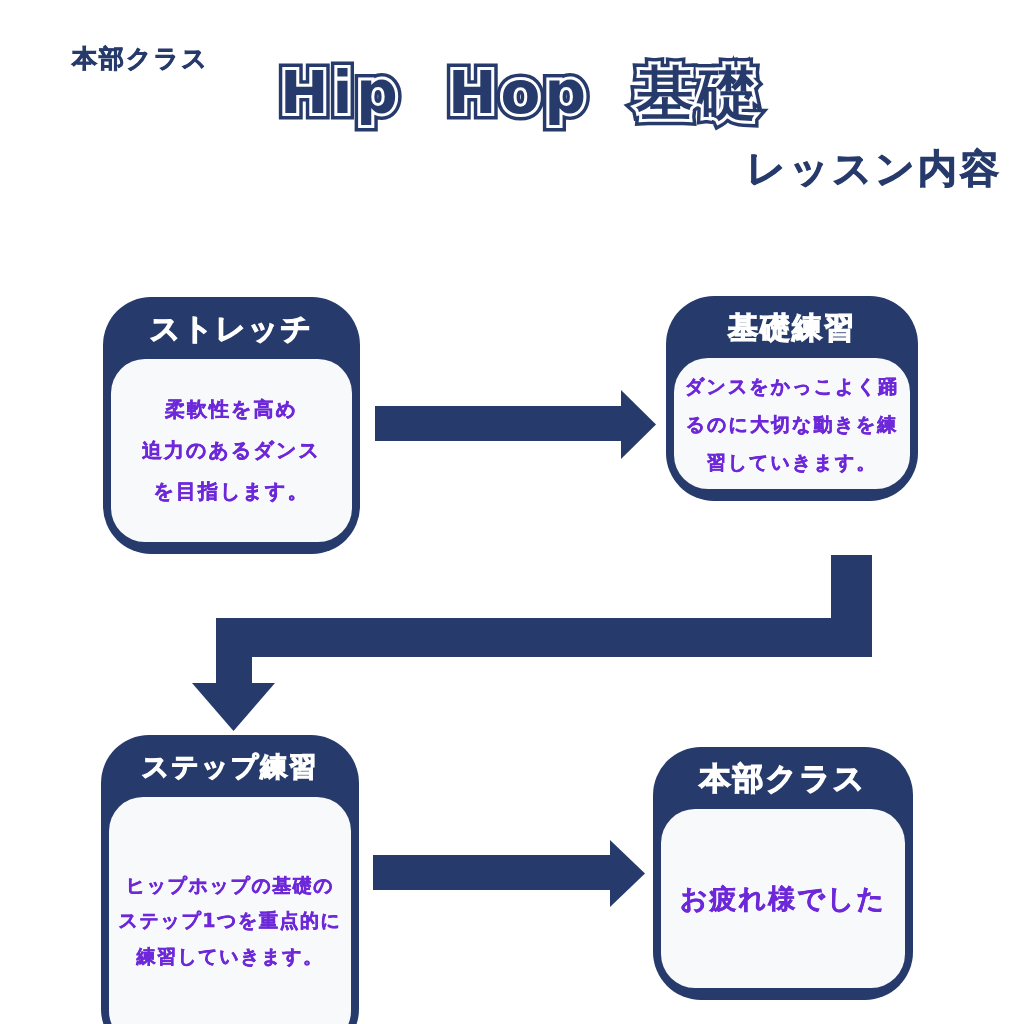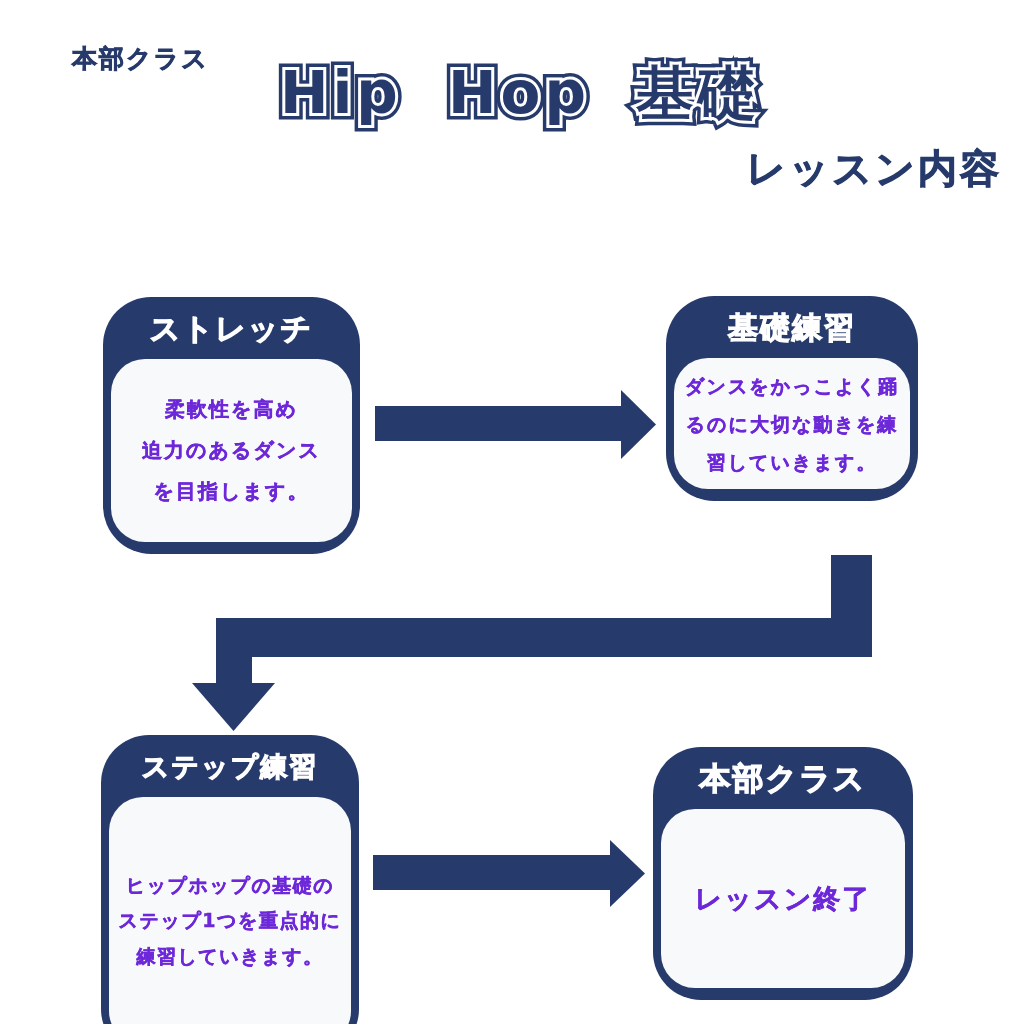--- a/index.html
+++ b/index.html
@@ -114,21 +114,21 @@
     <div class="step-body">
       <span class="line">ヒップホップの基礎の</span>
       <span class="line">ステップ1つを重点的に</span>
       <span class="line">練習していきます。</span>
     </div>
   </div>
 
   <div class="step-box" id="box-end">
     <div class="step-title">本部クラス</div>
     <div class="step-body">
-      <span class="line">レッスン終了</span>
+      <span class="line">お疲れ様でした</span>
     </div>
   </div>
 
   <div class="arrow" id="arrow-1">
     <div class="seg shaft"></div>
     <div class="seg head"></div>
   </div>
 
   <div class="arrow" id="arrow-2">
     <div class="seg vert-right"></div>

